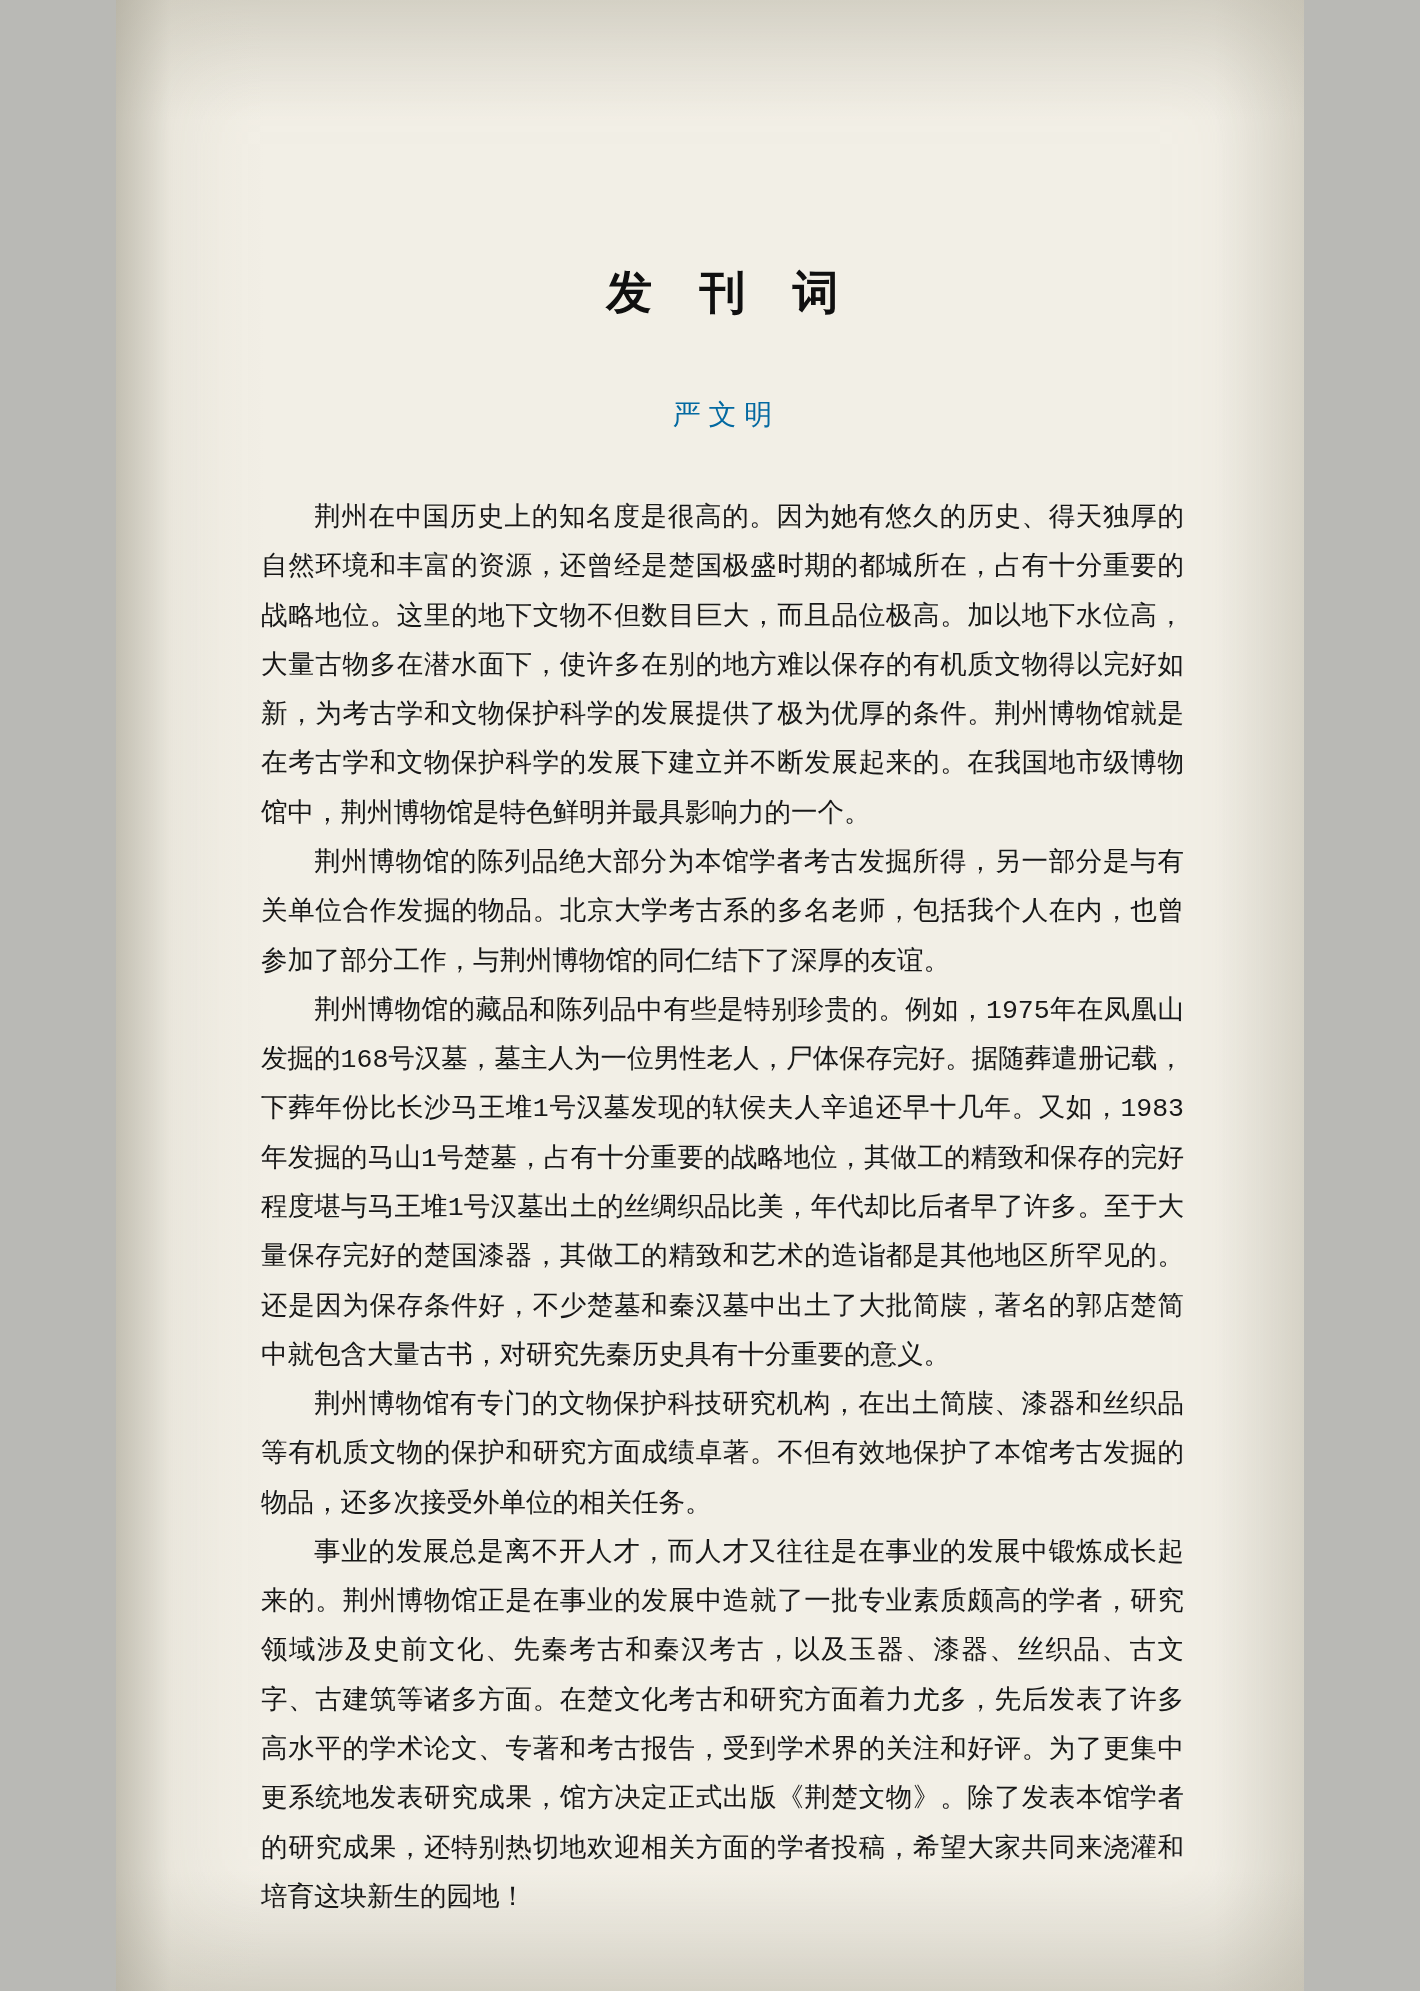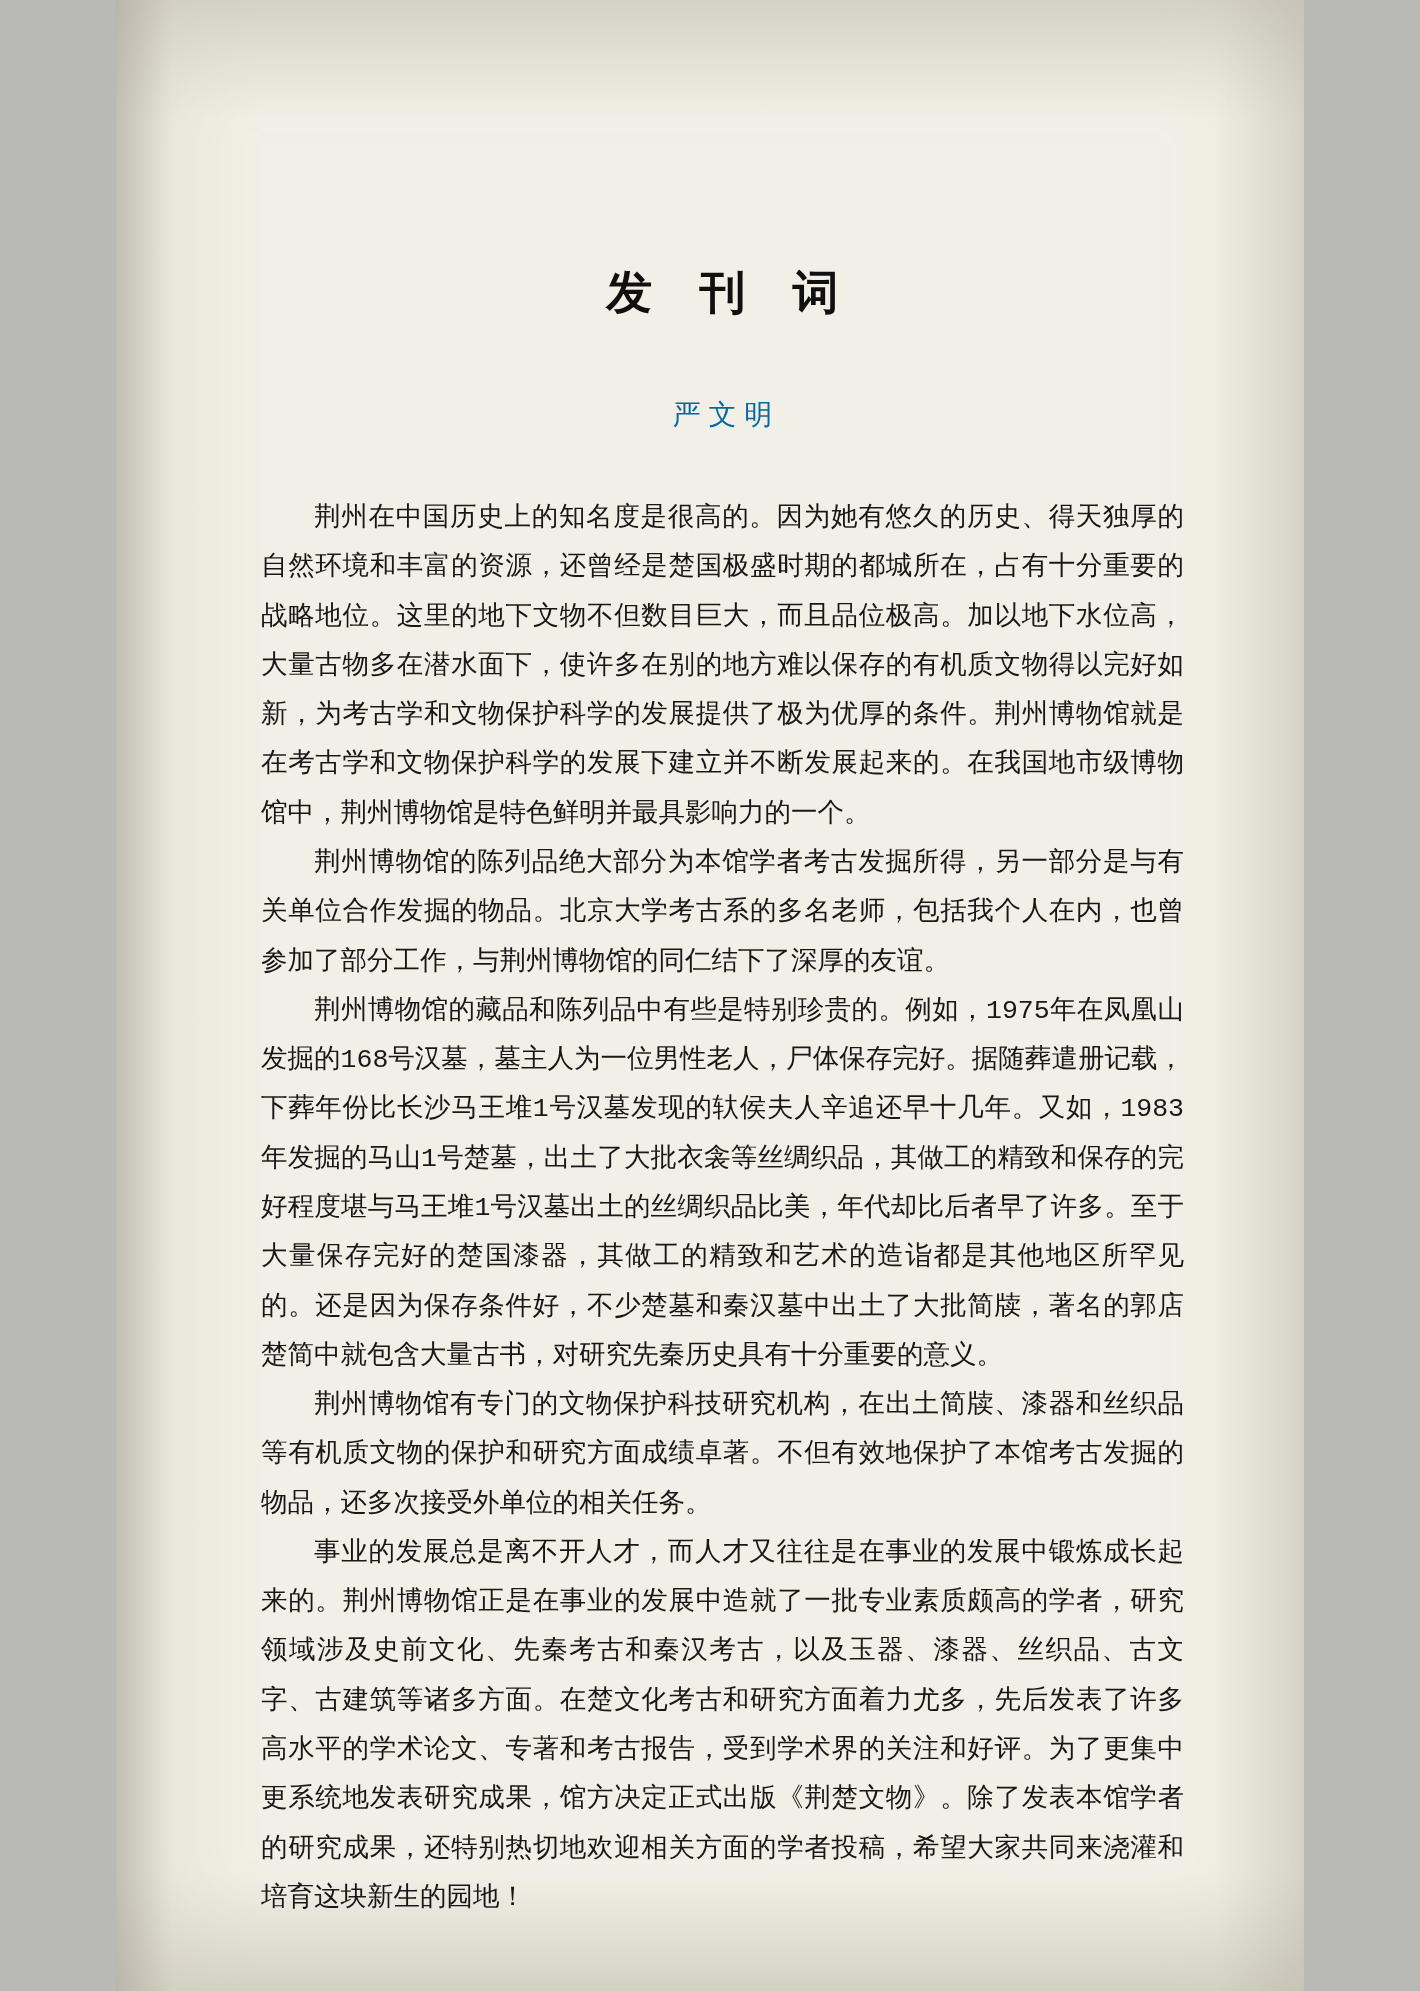--- a/index.html
+++ b/index.html
@@ -83,21 +83,21 @@
 
   <div class="content">
 
     <h1 class="doc-title">发 刊 词</h1>
 
     <div class="doc-author">严文明</div>
 
     <div class="body-text">
       <p>荆州在中国历史上的知名度是很高的。因为她有悠久的历史、得天独厚的自然环境和丰富的资源，还曾经是楚国极盛时期的都城所在，占有十分重要的战略地位。这里的地下文物不但数目巨大，而且品位极高。加以地下水位高，大量古物多在潜水面下，使许多在别的地方难以保存的有机质文物得以完好如新，为考古学和文物保护科学的发展提供了极为优厚的条件。荆州博物馆就是在考古学和文物保护科学的发展下建立并不断发展起来的。在我国地市级博物馆中，荆州博物馆是特色鲜明并最具影响力的一个。</p>
       <p>荆州博物馆的陈列品绝大部分为本馆学者考古发掘所得，另一部分是与有关单位合作发掘的物品。北京大学考古系的多名老师，包括我个人在内，也曾参加了部分工作，与荆州博物馆的同仁结下了深厚的友谊。</p>
-      <p>荆州博物馆的藏品和陈列品中有些是特别珍贵的。例如，1975年在凤凰山发掘的168号汉墓，墓主人为一位男性老人，尸体保存完好。据随葬遣册记载，下葬年份比长沙马王堆1号汉墓发现的轪侯夫人辛追还早十几年。又如，1983年发掘的马山1号楚墓，出土了大批衣衾等丝绸织品，其做工的精致和保存的完好程度堪与马王堆1号汉墓出土的丝绸织品比美，年代却比后者早了许多。至于大量保存完好的楚国漆器，其做工的精致和艺术的造诣都是其他地区所罕见的。还是因为保存条件好，不少楚墓和秦汉墓中出土了大批简牍，著名的郭店楚简中就包含大量古书，对研究先秦历史具有十分重要的意义。</p>
+      <p>荆州博物馆的藏品和陈列品中有些是特别珍贵的。例如，1975年在凤凰山发掘的168号汉墓，墓主人为一位男性老人，尸体保存完好。据随葬遣册记载，下葬年份比长沙马王堆1号汉墓发现的轪侯夫人辛追还早十几年。又如，1983年发掘的马山1号楚墓，占有十分重要的战略地位，其做工的精致和保存的完好程度堪与马王堆1号汉墓出土的丝绸织品比美，年代却比后者早了许多。至于大量保存完好的楚国漆器，其做工的精致和艺术的造诣都是其他地区所罕见的。还是因为保存条件好，不少楚墓和秦汉墓中出土了大批简牍，著名的郭店楚简中就包含大量古书，对研究先秦历史具有十分重要的意义。</p>
       <p>荆州博物馆有专门的文物保护科技研究机构，在出土简牍、漆器和丝织品等有机质文物的保护和研究方面成绩卓著。不但有效地保护了本馆考古发掘的物品，还多次接受外单位的相关任务。</p>
       <p>事业的发展总是离不开人才，而人才又往往是在事业的发展中锻炼成长起来的。荆州博物馆正是在事业的发展中造就了一批专业素质颇高的学者，研究领域涉及史前文化、先秦考古和秦汉考古，以及玉器、漆器、丝织品、古文字、古建筑等诸多方面。在楚文化考古和研究方面着力尤多，先后发表了许多高水平的学术论文、专著和考古报告，受到学术界的关注和好评。为了更集中更系统地发表研究成果，馆方决定正式出版《荆楚文物》。除了发表本馆学者的研究成果，还特别热切地欢迎相关方面的学者投稿，希望大家共同来浇灌和培育这块新生的园地！</p>
     </div>
 
     <div class="signature">2012年5月25日于北大蓝旗营</div>
 
   </div>
 </div>
 
 </body></html>

